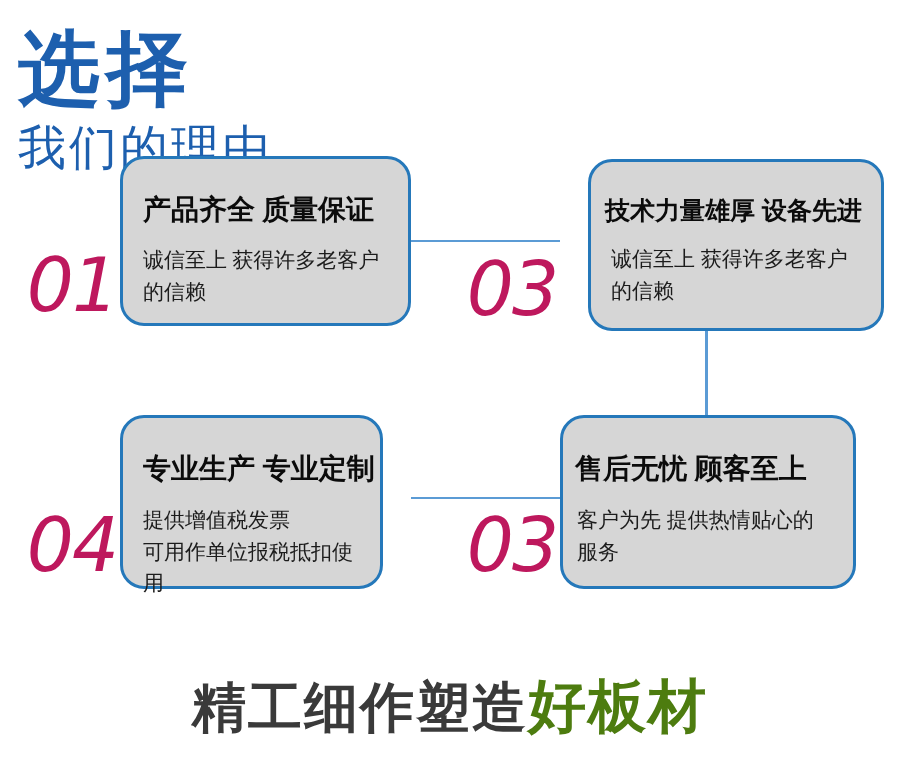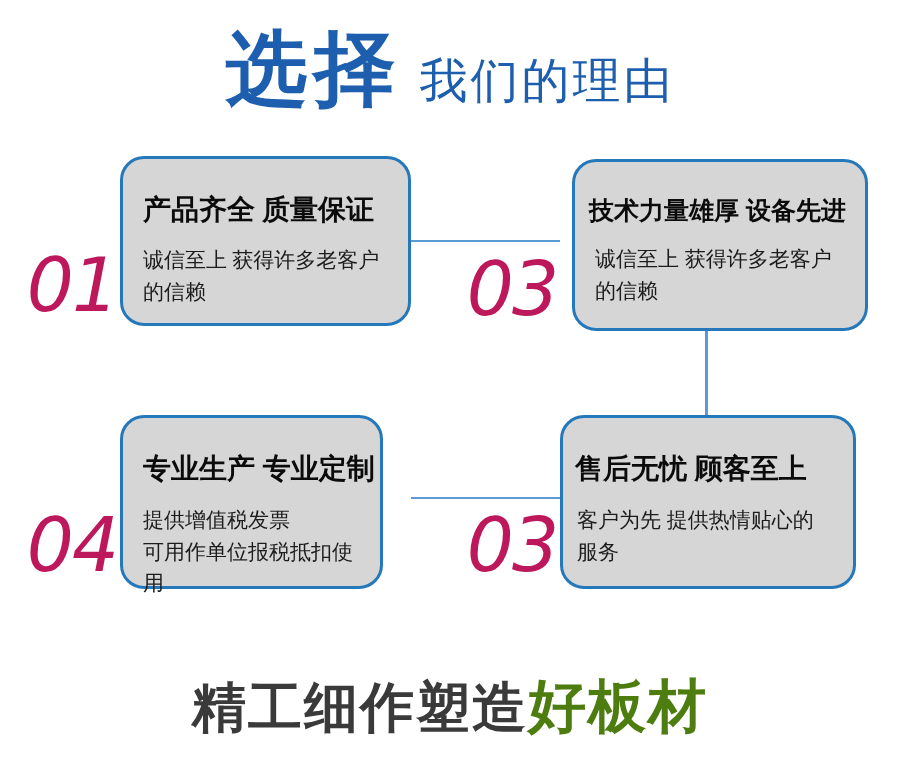--- a/index.html
+++ b/index.html
@@ -8,41 +8,41 @@
     position:relative;
     width:900px; height:757px;
     background:#ffffff;
     overflow:hidden;
     font-family:"Liberation Sans","DejaVu Sans",sans-serif;
   }
 
   
   .title-row {
     position:absolute; top:22px; left:0; right:0;
-    display:flex; justify-content:center; align-items:baseline;
+    display:flex; justify-content:center; align-items:baseline;flex-direction:column;
   }
   .title-main {
     font-size:82px; font-weight:900; color:#1d5fae;
     letter-spacing:6px; line-height:1.15;
   }
   .title-sub {
     font-size:48px; font-weight:500; color:#1d5fae;
     margin-left:18px; letter-spacing:3px;
   }
 
   
   .card {
     position:absolute;
     background:#d6d6d6;
     border:3px solid #2578ba;
     border-radius:24px;
     padding:32px 18px 0 20px;
   }
   .card-1 { left:120px; top:156px; width:291px; height:170px;font-family:Liberation Serif, serif; }
-  .card-2 { left:572px; top:159px; width:296px; height:172px; padding-left:14px; }
+  .card-2 { left:588px; top:159px; width:296px; height:172px; padding-left:14px; }
   .card-3 { left:560px; top:415px; width:296px; height:174px; padding-left:8px; }
   .card-4 { left:120px; top:415px; width:263px; height:174px; }
   .card-heading {
     font-size:28px; font-weight:700; color:#0b0b0b;
     white-space:nowrap; letter-spacing:0px;
   }
   .card-2 .card-heading { font-size:25px; }
   .card-3 .card-heading { padding-left:4px; }
   .card-body {
     margin-top:16px;

